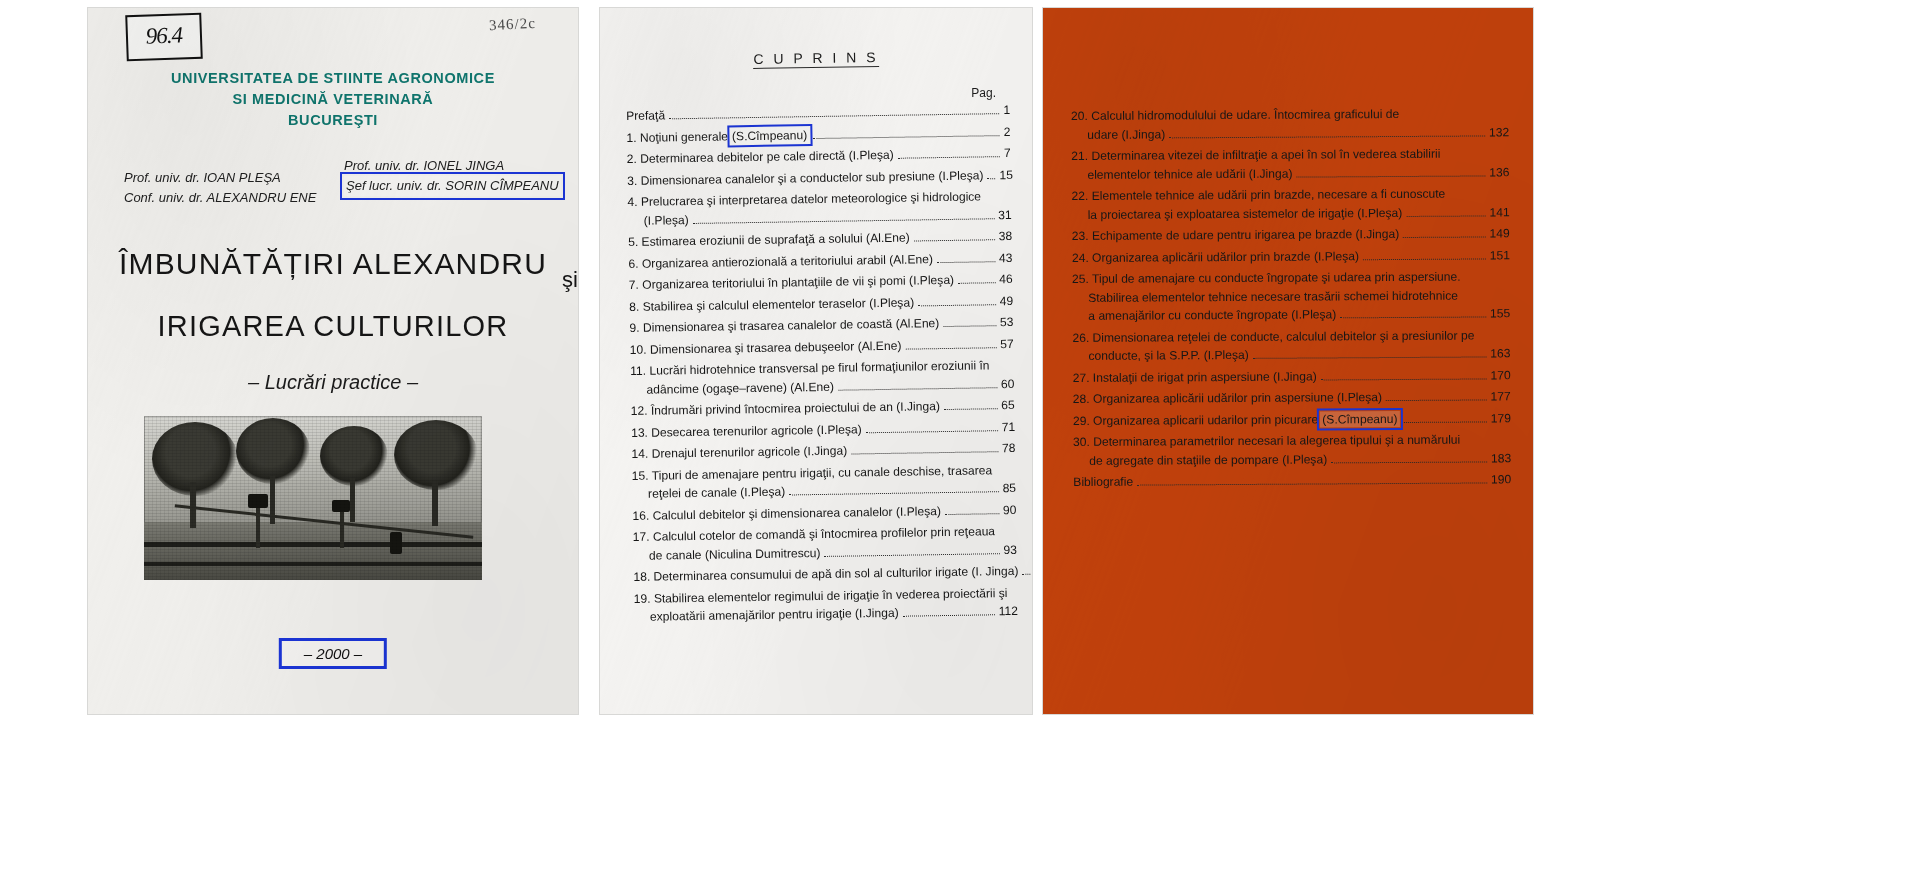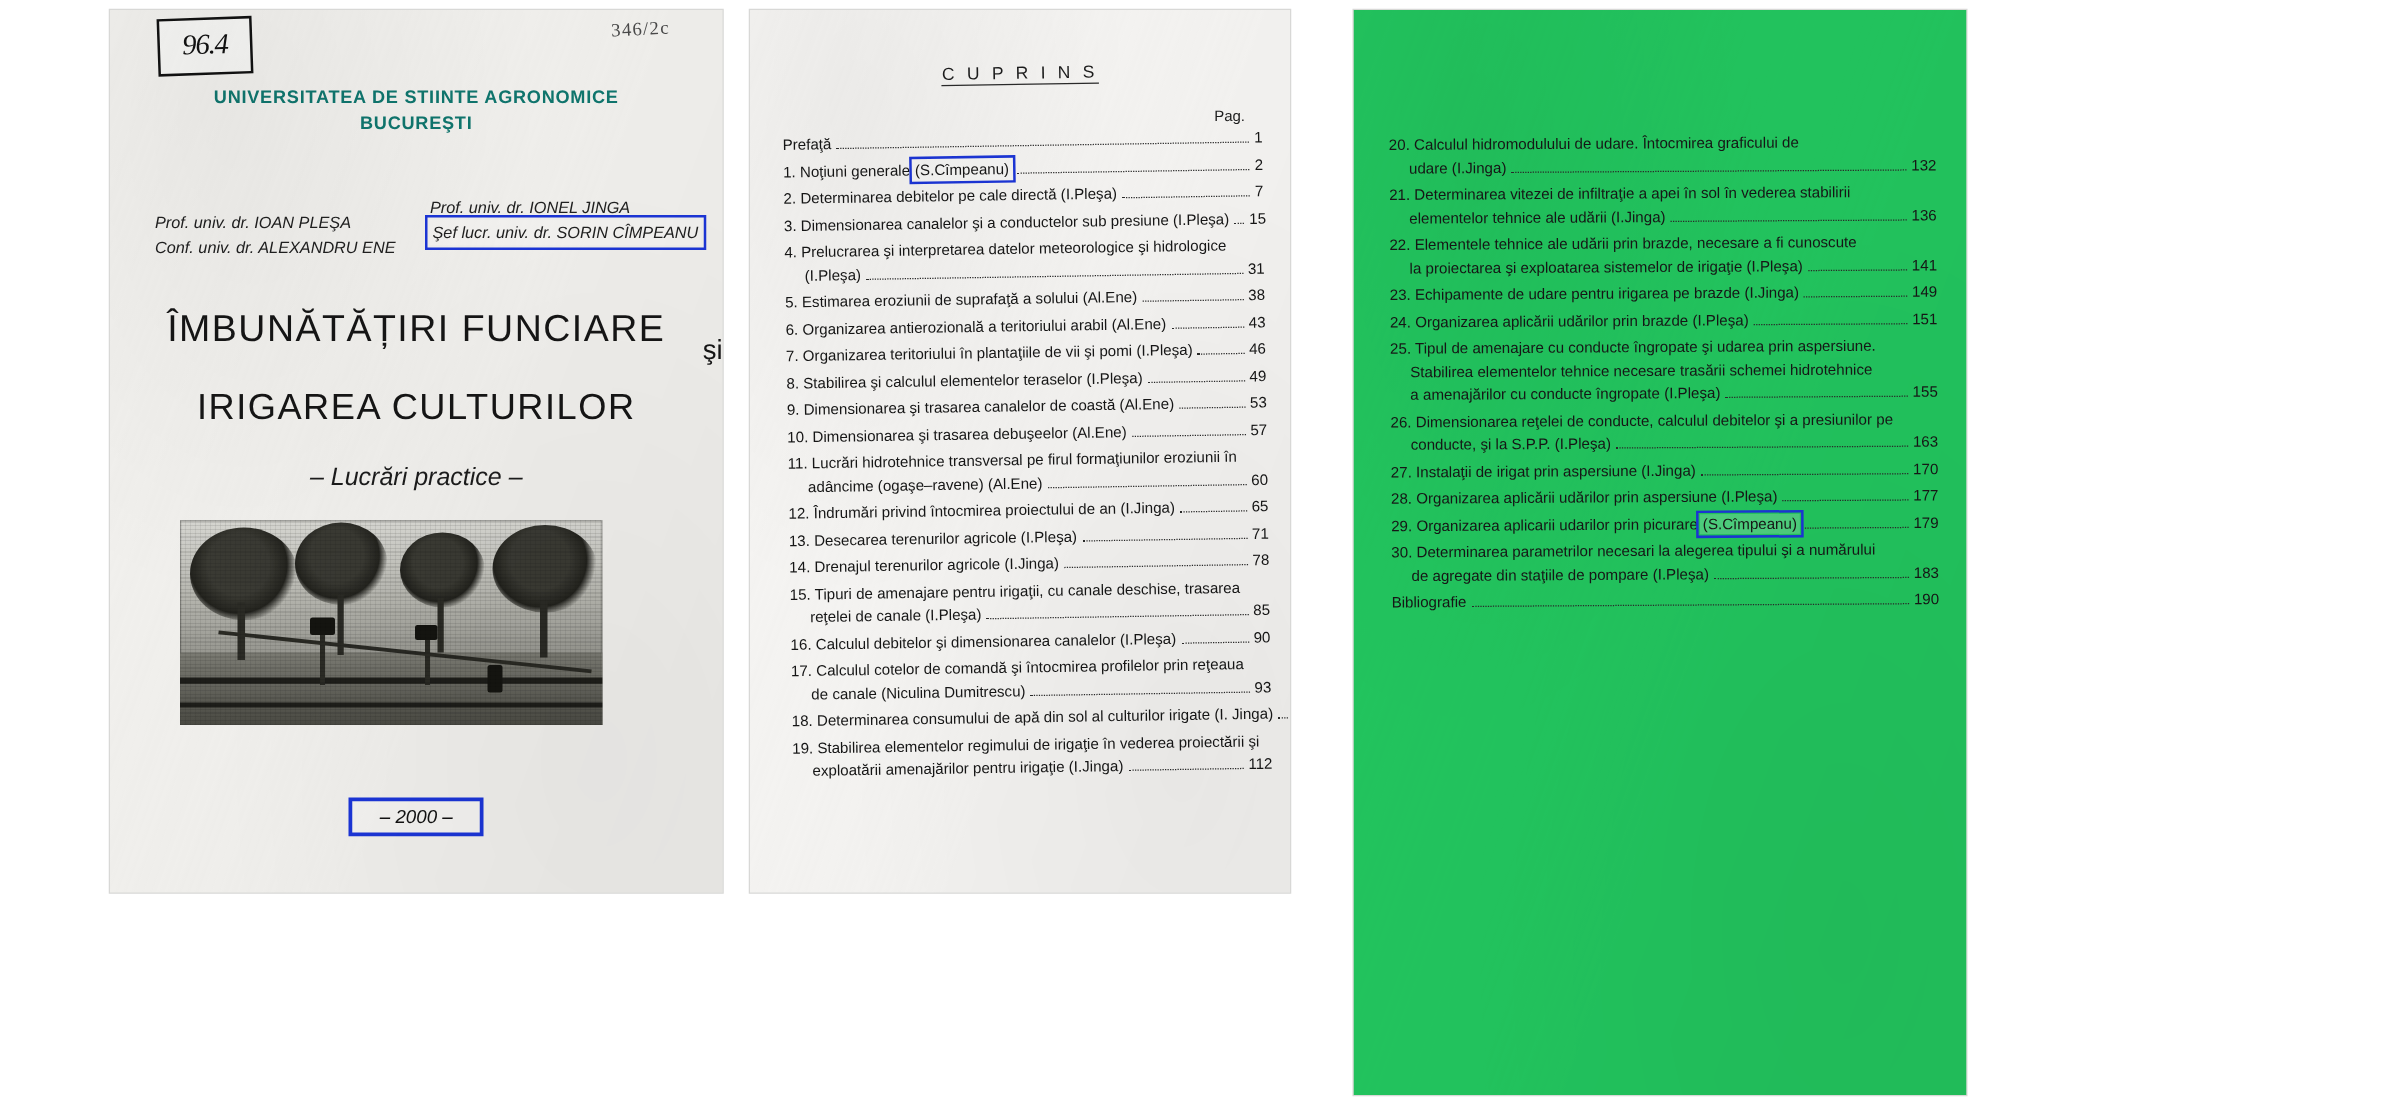--- a/index.html
+++ b/index.html
@@ -229,23 +229,22 @@
     left: 600px;
     top: 8px;
     width: 432px;
     height: 706px;
     background: #f6f5f3;
   }
   #page-toc2 {
     left: 1043px;
     top: 8px;
     width: 490px;
-    height: 868px;
-    background: #22c55e;
-    margin-left: 40px;
+    height: 706px;
+    background: #c2410c;
   }
 
   .toc-head {
     position: absolute;
     left: 0; right: 0;
     top: 42px;
     text-align: center;
     font-size: 14px;
     letter-spacing: 3px;
     color: #1c1c1c;
@@ -319,37 +318,38 @@
 <div id="stage">
 
   <div class="page" id="page-cover">
     <div class="cover-inner">
 
       <div class="corner-scrawl">96.4</div>
       <div class="top-right-scrawl">346/2c</div>
 
       <div class="univ">
         <div>UNIVERSITATEA DE STIINTE AGRONOMICE</div>
+        <div>SI MEDICINĂ VETERINARĂ</div>
         <div>BUCUREŞTI</div>
       </div>
 
       <div class="authors">
         <div class="col-left">
           <div>Prof. univ. dr. IOAN PLEŞA</div>
           <div>Conf. univ. dr. ALEXANDRU ENE</div>
         </div>
         <div class="col-right">
           <div>Prof. univ. dr. IONEL JINGA</div>
           <div>
             <span class="hl-box">Şef lucr. univ. dr. SORIN CÎMPEANU</span>
           </div>
         </div>
       </div>
 
-      <div class="title-main">ÎMBUNĂTĂȚIRI FUNCIARE</div>
+      <div class="title-main">ÎMBUNĂTĂȚIRI ALEXANDRU</div>
       <div class="title-si">şi</div>
       <div class="title-second">IRIGAREA CULTURILOR</div>
       <div class="subtitle">– Lucrări practice –</div>
 
       <div class="illus">
         <div class="ground"></div>
 
         <div class="tree" style="left:8px;  top:6px;   width:86px; height:74px;"></div>
         <div class="trunk" style="left:46px; top:66px;  width:6px;  height:46px;"></div>
         <div class="tree" style="left:92px; top:2px;   width:74px; height:66px;"></div>

